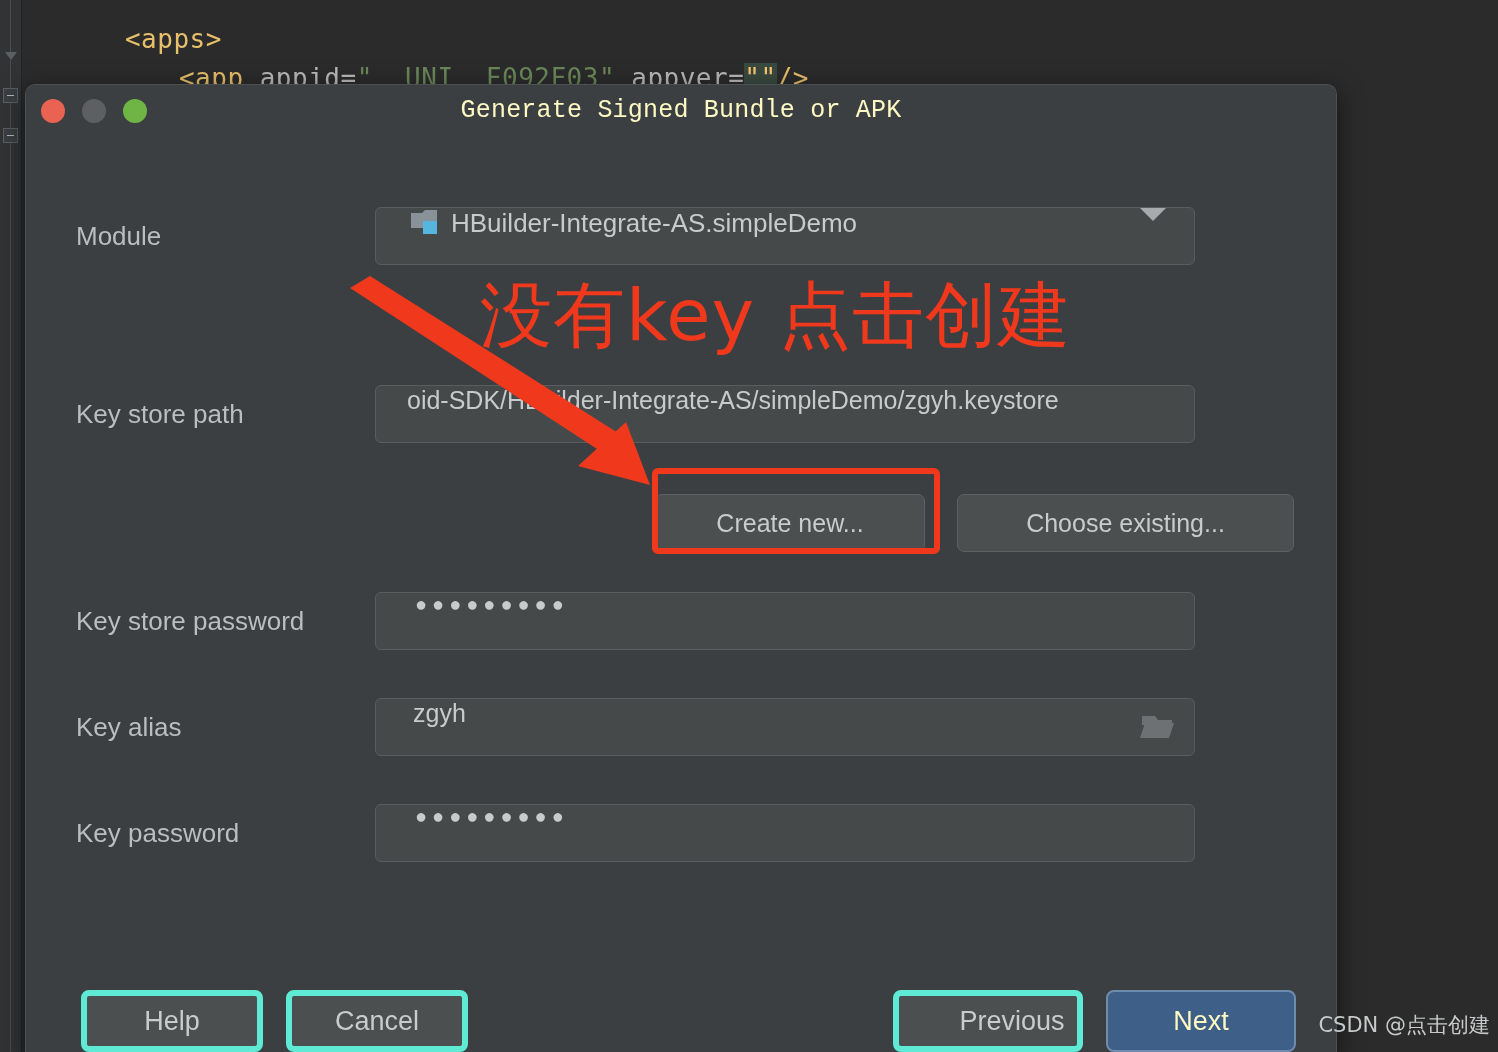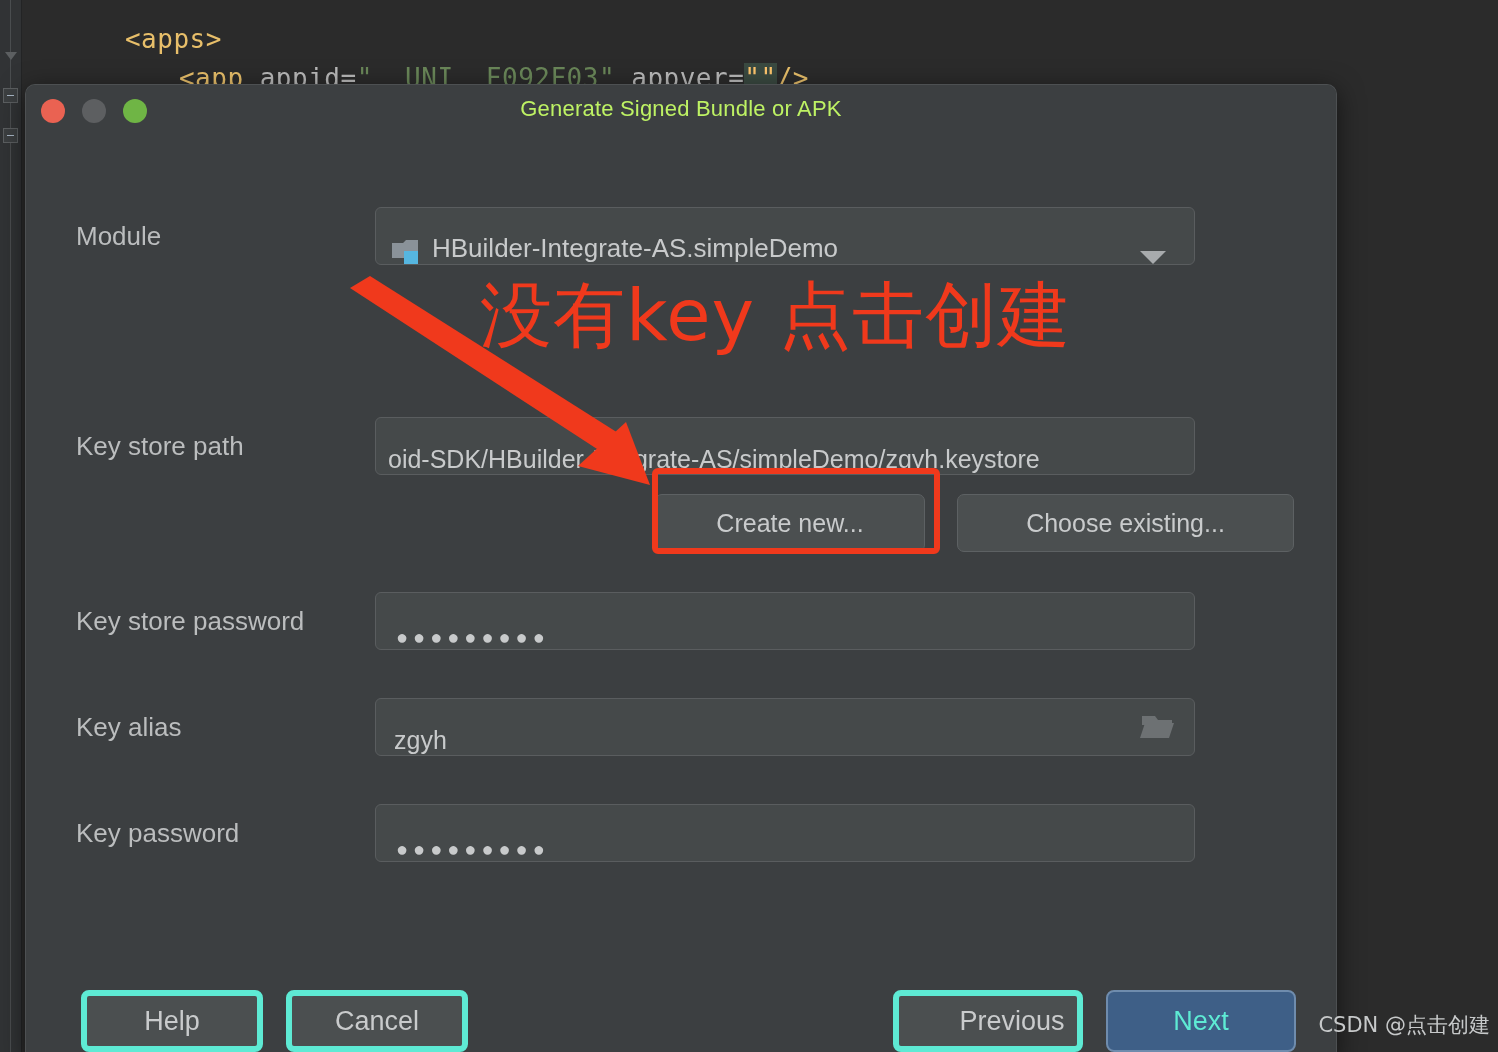--- a/index.html
+++ b/index.html
@@ -113,23 +113,24 @@
   }
   .traffic.close { left: 15px; background: #ea6252; }
   .traffic.min   { left: 56px; background: #5d5f61; }
   .traffic.max   { left: 97px; background: #6fb545; }
 
   .dialog-title {
     position: absolute;
     left: 0; right: 0;
     top: 11px;
     text-align: center;
-    font-size: 22px;
-    color: #bef264;
+    font-size: 25px;
+    color: #fef9c3;
     letter-spacing: 0.2px;
+    font-family: Liberation Mono, monospace;
   }
 
   .body {
     position: relative;
     padding: 0;
     height: 923px;
   }
 
   
   .row {
@@ -149,21 +150,22 @@
   }
   .field {
     position: absolute;
     left: 349px;
     width: 820px;
     height: 100%;
     background: #45494a;
     border: 1px solid #5a5d5f;
     border-radius: 6px;
     display: flex;
-    align-items: flex-end;
+    align-items: flex-start;
+    padding-left: 19px;
   }
   .field-text {
     font-size: 25px;
     color: #c8cacb;
     padding-left: 18px;
     white-space: nowrap;
     overflow: hidden;
   }
   .field-text.nopad { padding-left: 12px; }
   .dots {
@@ -199,21 +201,21 @@
   }
   .caret {
     position: absolute;
     right: 28px;
     width: 0; height: 0;
     border-left: 13px solid transparent;
     border-right: 13px solid transparent;
     border-top: 13px solid #a8abad;
   }
 
-  .row-keystore-path { top: 248px; margin-top: 32px; }
+  .row-keystore-path { top: 248px; }
   .row-keystore-pass { top: 455px; }
   .row-alias         { top: 561px; }
   .row-keypass       { top: 667px; }
 
   .folder-btn {
     position: absolute;
     right: 18px;
     top: 50%;
     transform: translateY(-50%);
     width: 36px; height: 28px;
@@ -315,21 +317,21 @@
     cursor: pointer;
     user-select: none;
   }
   .fbtn-help     { left: 55px;  width: 182px; }
   .fbtn-cancel   { left: 260px; width: 182px; }
   .fbtn-previous { left: 867px; width: 190px; padding-left: 48px; }
   .fbtn-next {
     left: 1080px; width: 190px;
     background: #3e5f87;
     border: 2px solid #6f8cad;
-    color: #5eead4;
+    color: #fef9c3;
   }
 
   
   .ann-text {
     position: absolute;
     left: 480px;
     top: 268px;
     font-size: 72px;
     color: #f0391c;
     font-family: "DejaVu Sans", sans-serif;

